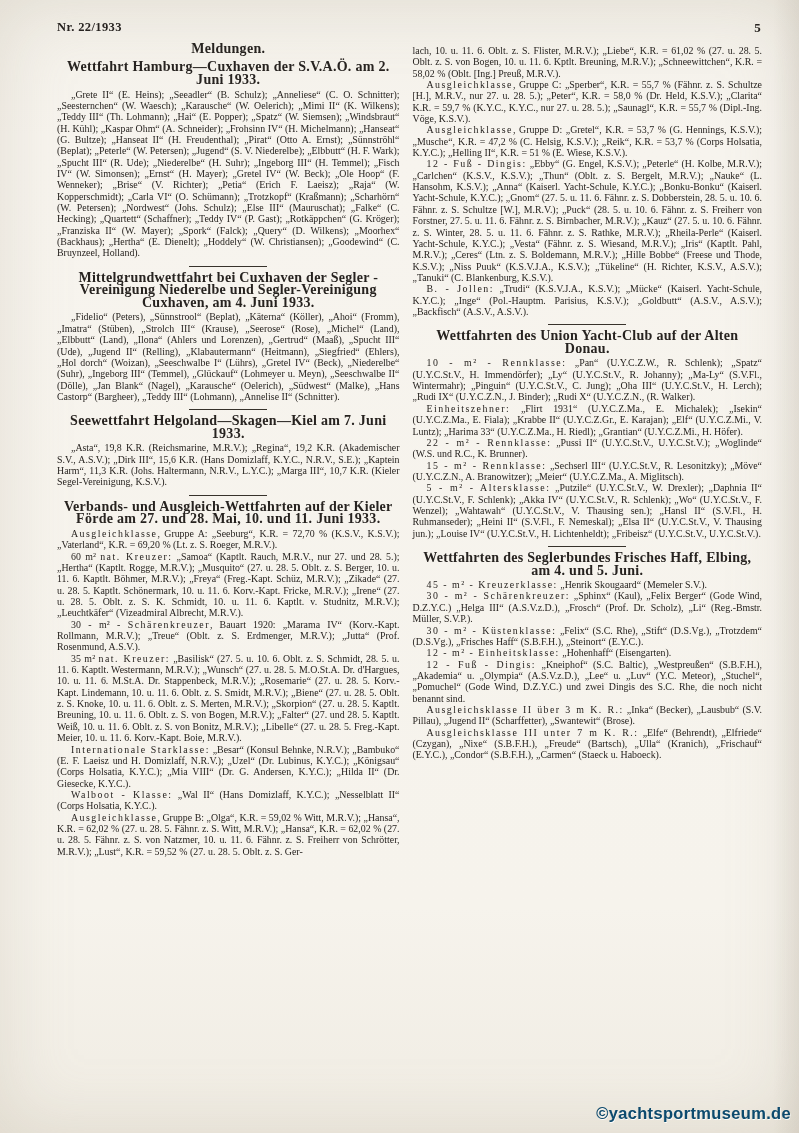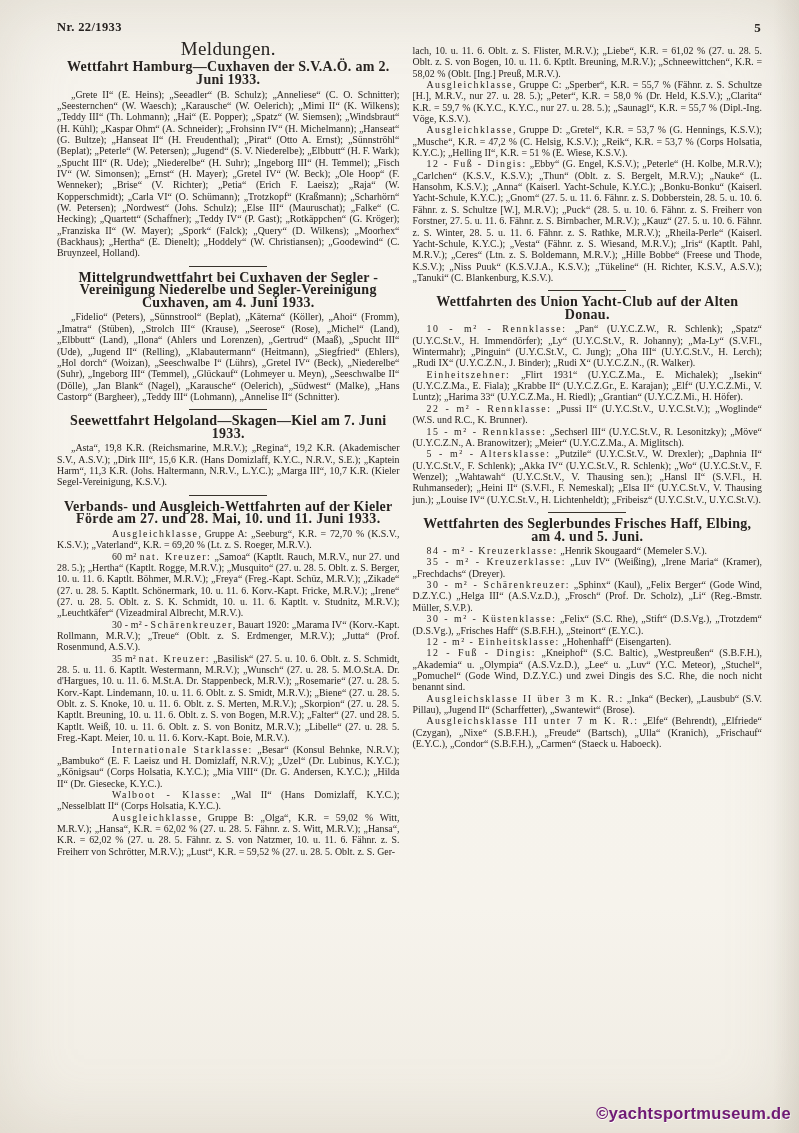--- a/index.html
+++ b/index.html
@@ -18,39 +18,39 @@
   }
   .page-number{font-size:13px;}
   .columns{
     display:flex;align-items:flex-start;gap:13px;
     padding:0 37px 0 57px;
   }
   .col{font-size:9.9px;line-height:11.35px;text-align:justify;}
   .col-left{width:343px;}
   .col-right{width:350px;padding-top:9px;}
   .page-title{
-    text-align:center;font-weight:normal;font-size:19px;
+    text-align:center;font-weight:bold;font-size:14px;
     margin:7px 0 7px 0;letter-spacing:.02em;
   }
   .sec-head{
     font-size:14px;font-weight:bold;text-align:center;
     margin:4px 0 2px 0;line-height:12.6px;letter-spacing:.02em;
   }
   .para{margin:0;text-indent:14px;}
   .para.noindent{text-indent:0;}
-  .pre{letter-spacing:.01em;margin-left:41px;}
+  .pre{letter-spacing:.01em;}
   .lead{letter-spacing:.15em;}
   .divider{
     width:78px;border:0;border-top:1.6px solid #37322b;
     margin:7px auto 5px auto;height:0;
   }
   .watermark{
     position:absolute;right:8px;bottom:10px;
     font-family:"Liberation Sans", sans-serif;
-    font-weight:bold;font-size:16.5px;color:#701a75;
+    font-weight:bold;font-size:16.5px;color:#0c4a6e;
     letter-spacing:.02em;
     text-shadow:0.6px 0.6px 0 #fdfcf9, -0.4px -0.4px 0.6px rgba(0,0,0,.15);
   }
   .edge-smudge{
     position:absolute;top:0;right:0;width:26px;height:100%;
     background:linear-gradient(90deg, rgba(0,0,0,0), rgba(120,110,95,.10));
     pointer-events:none;
   }
 </style>
 </head>
@@ -90,35 +90,35 @@
     <p class="para"><span class="pre"></span><span class="lead">Walboot - Klasse:</span><span class="ptext"> „Wal II“ (Hans Domizlaff, K.Y.C.); „Nesselblatt II“ (Corps Holsatia, K.Y.C.).</span></p>
     <p class="para"><span class="pre"></span><span class="lead">Ausgleichklasse</span><span class="ptext">, Gruppe B: „Olga“, K.R. = 59,02 % Witt, M.R.V.); „Hansa“, K.R. = 62,02 % (27. u. 28. 5. Fähnr. z. S. Witt, M.R.V.); „Hansa“, K.R. = 62,02 % (27. u. 28. 5. Fähnr. z. S. von Natzmer, 10. u. 11. 6. Fähnr. z. S. Freiherr von Schrötter, M.R.V.); „Lust“, K.R. = 59,52 % (27. u. 28. 5. Oblt. z. S. Ger-</span></p>
   </div>
 
   <div class="col col-right">
 
     <p class="para noindent"><span class="ptext">lach, 10. u. 11. 6. Oblt. z. S. Flister, M.R.V.); „Liebe“, K.R. = 61,02 % (27. u. 28. 5. Oblt. z. S. von Bogen, 10. u. 11. 6. Kptlt. Breuning, M.R.V.); „Schneewittchen“, K.R. = 58,02 % (Oblt. [Ing.] Preuß, M.R.V.).</span></p>
     <p class="para"><span class="lead">Ausgleichklasse</span><span class="ptext">, Gruppe C: „Sperber“, K.R. = 55,7 % (Fähnr. z. S. Schultze [H.], M.R.V., nur 27. u. 28. 5.); „Peter“, K.R. = 58,0 % (Dr. Held, K.S.V.); „Clarita“ K.R. = 59,7 % (K.Y.C., K.Y.C., nur 27. u. 28. 5.); „Saunagl“, K.R. = 55,7 % (Dipl.-Ing. Vöge, K.S.V.).</span></p>
     <p class="para"><span class="lead">Ausgleichklasse</span><span class="ptext">, Gruppe D: „Gretel“, K.R. = 53,7 % (G. Hennings, K.S.V.); „Musche“, K.R. = 47,2 % (C. Helsig, K.S.V.); „Reik“, K.R. = 53,7 % (Corps Holsatia, K.Y.C.); „Helling II“, K.R. = 51 % (E. Wiese, K.S.V.).</span></p>
     <p class="para"><span class="lead">12 - Fuß - Dingis:</span><span class="ptext"> „Ebby“ (G. Engel, K.S.V.); „Peterle“ (H. Kolbe, M.R.V.); „Carlchen“ (K.S.V., K.S.V.); „Thun“ (Oblt. z. S. Bergelt, M.R.V.); „Nauke“ (L. Hansohm, K.S.V.); „Anna“ (Kaiserl. Yacht-Schule, K.Y.C.); „Bonku-Bonku“ (Kaiserl. Yacht-Schule, K.Y.C.); „Gnom“ (27. 5. u. 11. 6. Fähnr. z. S. Dobberstein, 28. 5. u. 10. 6. Fähnr. z. S. Schultze [W.], M.R.V.); „Puck“ (28. 5. u. 10. 6. Fähnr. z. S. Freiherr von Forstner, 27. 5. u. 11. 6. Fähnr. z. S. Birnbacher, M.R.V.); „Kauz“ (27. 5. u. 10. 6. Fähnr. z. S. Winter, 28. 5. u. 11. 6. Fähnr. z. S. Rathke, M.R.V.); „Rheila-Perle“ (Kaiserl. Yacht-Schule, K.Y.C.); „Vesta“ (Fähnr. z. S. Wiesand, M.R.V.); „Iris“ (Kaptlt. Pahl, M.R.V.); „Ceres“ (Ltn. z. S. Boldemann, M.R.V.); „Hille Bobbe“ (Freese und Thode, K.S.V.); „Niss Puuk“ (K.S.V.J.A., K.S.V.); „Tükeline“ (H. Richter, K.S.V., A.S.V.); „Tanuki“ (C. Blankenburg, K.S.V.).</span></p>
+    <p class="para"><span class="lead">B. - Jollen:</span><span class="ptext"> „Trudi“ (K.S.V.J.A., K.S.V.); „Mücke“ (Kaiserl. Yacht-Schule, K.Y.C.); „Inge“ (Pol.-Hauptm. Parisius, K.S.V.); „Goldbutt“ (A.S.V., A.S.V.); „Backfisch“ (A.S.V., A.S.V.).</span></p>
 
     <hr class="divider">
 
     <h2 class="sec-head">Wettfahrten des Union Yacht-Club auf der Alten Donau.</h2>
     <p class="para"><span class="lead">10 - m² - Rennklasse:</span><span class="ptext"> „Pan“ (U.Y.C.Z.W., R. Schlenk); „Spatz“ (U.Y.C.St.V., H. Immendörfer); „Ly“ (U.Y.C.St.V., R. Johanny); „Ma-Ly“ (S.V.Fl., Wintermahr); „Pinguin“ (U.Y.C.St.V., C. Jung); „Oha III“ (U.Y.C.St.V., H. Lerch); „Rudi IX“ (U.Y.C.Z.N., J. Binder); „Rudi X“ (U.Y.C.Z.N., (R. Walker).</span></p>
     <p class="para"><span class="lead">Einheitszehner:</span><span class="ptext"> „Flirt 1931“ (U.Y.C.Z.Ma., E. Michalek); „Isekin“ (U.Y.C.Z.Ma., E. Fiala); „Krabbe II“ (U.Y.C.Z.Gr., E. Karajan); „Elf“ (U.Y.C.Z.Mi., V. Luntz); „Harima 33“ (U.Y.C.Z.Ma., H. Riedl); „Grantian“ (U.Y.C.Z.Mi., H. Höfer).</span></p>
     <p class="para"><span class="lead">22 - m² - Rennklasse:</span><span class="ptext"> „Pussi II“ (U.Y.C.St.V., U.Y.C.St.V.); „Woglinde“ (W.S. und R.C., K. Brunner).</span></p>
     <p class="para"><span class="lead">15 - m² - Rennklasse:</span><span class="ptext"> „Sechserl III“ (U.Y.C.St.V., R. Lesonitzky); „Möve“ (U.Y.C.Z.N., A. Branowitzer); „Meier“ (U.Y.C.Z.Ma., A. Miglitsch).</span></p>
     <p class="para"><span class="lead">5 - m² - Altersklasse:</span><span class="ptext"> „Putzile“ (U.Y.C.St.V., W. Drexler); „Daphnia II“ (U.Y.C.St.V., F. Schlenk); „Akka IV“ (U.Y.C.St.V., R. Schlenk); „Wo“ (U.Y.C.St.V., F. Wenzel); „Wahtawah“ (U.Y.C.St.V., V. Thausing sen.); „Hansl II“ (S.V.Fl., H. Ruhmanseder); „Heini II“ (S.V.Fl., F. Nemeskal); „Elsa II“ (U.Y.C.St.V., V. Thausing jun.); „Louise IV“ (U.Y.C.St.V., H. Lichtenheldt); „Fribeisz“ (U.Y.C.St.V., U.Y.C.St.V.).</span></p>
 
     <hr class="divider">
 
     <h2 class="sec-head">Wettfahrten des Seglerbundes Frisches Haff, Elbing, am 4. und 5. Juni.</h2>
-    <p class="para"><span class="lead">84 - m² - Kreuzerklasse:</span><span class="ptext"> „Henrik Skougaard“ (Memeler S.V.).</span></p>
-    <p class="para"><span class="lead">35 - m² - Kreuzerklasse:</span><span class="ptext"> „Luv IV“ (Weißing), „Irene Maria“ (Kramer), „Frechdachs“ (Dreyer).</span></p>
+    <p class="para"><span class="lead">45 - m² - Kreuzerklasse:</span><span class="ptext"> „Henrik Skougaard“ (Memeler S.V.).</span></p>
     <p class="para"><span class="lead">30 - m² - Schärenkreuzer:</span><span class="ptext"> „Sphinx“ (Kaul), „Felix Berger“ (Gode Wind, D.Z.Y.C.) „Helga III“ (A.S.V.z.D.), „Frosch“ (Prof. Dr. Scholz), „Li“ (Reg.-Bmstr. Müller, S.V.P.).</span></p>
     <p class="para"><span class="lead">30 - m² - Küstenklasse:</span><span class="ptext"> „Felix“ (S.C. Rhe), „Stift“ (D.S.Vg.), „Trotzdem“ (D.S.Vg.), „Frisches Haff“ (S.B.F.H.), „Steinort“ (E.Y.C.).</span></p>
     <p class="para"><span class="lead">12 - m² - Einheitsklasse:</span><span class="ptext"> „Hohenhaff“ (Eisengarten).</span></p>
     <p class="para"><span class="lead">12 - Fuß - Dingis:</span><span class="ptext"> „Kneiphof“ (S.C. Baltic), „Westpreußen“ (S.B.F.H.), „Akademia“ u. „Olympia“ (A.S.V.z.D.), „Lee“ u. „Luv“ (Y.C. Meteor), „Stuchel“, „Pomuchel“ (Gode Wind, D.Z.Y.C.) und zwei Dingis des S.C. Rhe, die noch nicht benannt sind.</span></p>
     <p class="para"><span class="lead">Ausgleichsklasse II über 3 m K. R.:</span><span class="ptext"> „Inka“ (Becker), „Lausbub“ (S.V. Pillau), „Jugend II“ (Scharffetter), „Swantewit“ (Brose).</span></p>
     <p class="para"><span class="lead">Ausgleichsklasse III unter 7 m K. R.:</span><span class="ptext"> „Elfe“ (Behrendt), „Elfriede“ (Czygan), „Nixe“ (S.B.F.H.), „Freude“ (Bartsch), „Ulla“ (Kranich), „Frischauf“ (E.Y.C.), „Condor“ (S.B.F.H.), „Carmen“ (Staeck u. Haboeck).</span></p>
   </div>
 
 </div>
 

